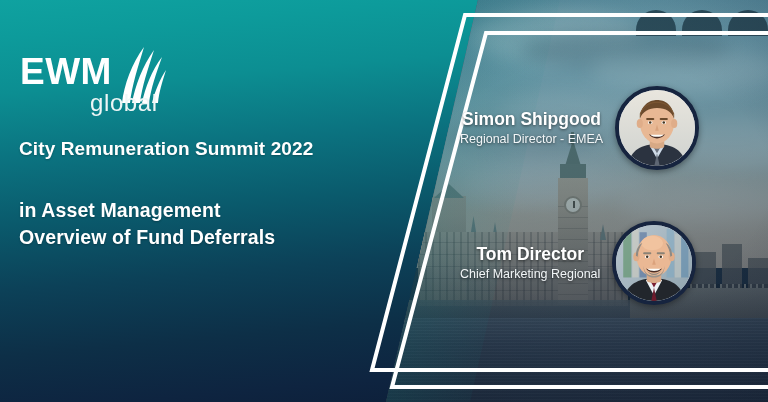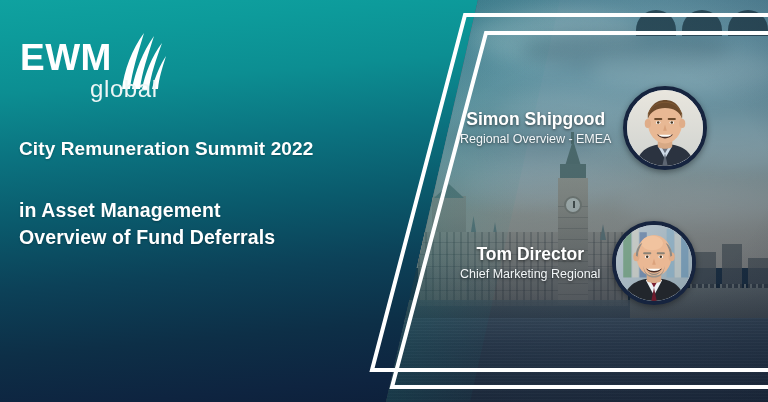--- a/index.html
+++ b/index.html
@@ -185,21 +185,21 @@
     clip-path:polygon(478px 0, 560px 0, 470px 402px, 386px 402px);
     background:linear-gradient(100deg, rgba(13,130,132,.85), rgba(13,130,132,0) 70%);
     pointer-events:none;
   }
 
   
   .frames{position:absolute;inset:0;pointer-events:none;}
 
   
   .logo{
-    position:absolute;left:20px;top:31px;width:150px;height:66px;
+    position:absolute;left:20px;top:45px;width:150px;height:66px;
   }
   .logo-word{
     position:absolute;left:0;top:8px;
     font-size:37px;font-weight:bold;color:#ffffff;
     letter-spacing:.5px;line-height:1;
   }
   .logo-swoosh{position:absolute;left:94px;top:0px;width:52px;height:60px;}
   .logo-global{
     position:absolute;left:70px;top:46px;
     font-size:24px;font-weight:400;color:#eef6f6;letter-spacing:.6px;line-height:1;
@@ -314,21 +314,21 @@
   <div class="title">City Remuneration Summit 2022</div>
 
   <div class="subtitle">
     <div>in Asset Management</div>
     <div>Overview of Fund Deferrals</div>
   </div>
 
   <div class="speaker speaker-1">
     <div class="names">
       <div class="sp-name">Simon Shipgood</div>
-      <div class="sp-role">Regional Overview - EMEA</div>
+      <div class="sp-role">Regional Director - EMEA</div>
     </div>
     <div class="avatar">
       <svg viewBox="0 0 84 84">
         <defs>
           <linearGradient id="bg1" x1="0" y1="0" x2="0" y2="1">
             <stop offset="0" stop-color="#e9e6de"></stop>
               <stop offset="1" stop-color="#cfd2cf"></stop>
           </linearGradient>
         </defs>
         <rect width="84" height="84" fill="url(#bg1)"></rect>

